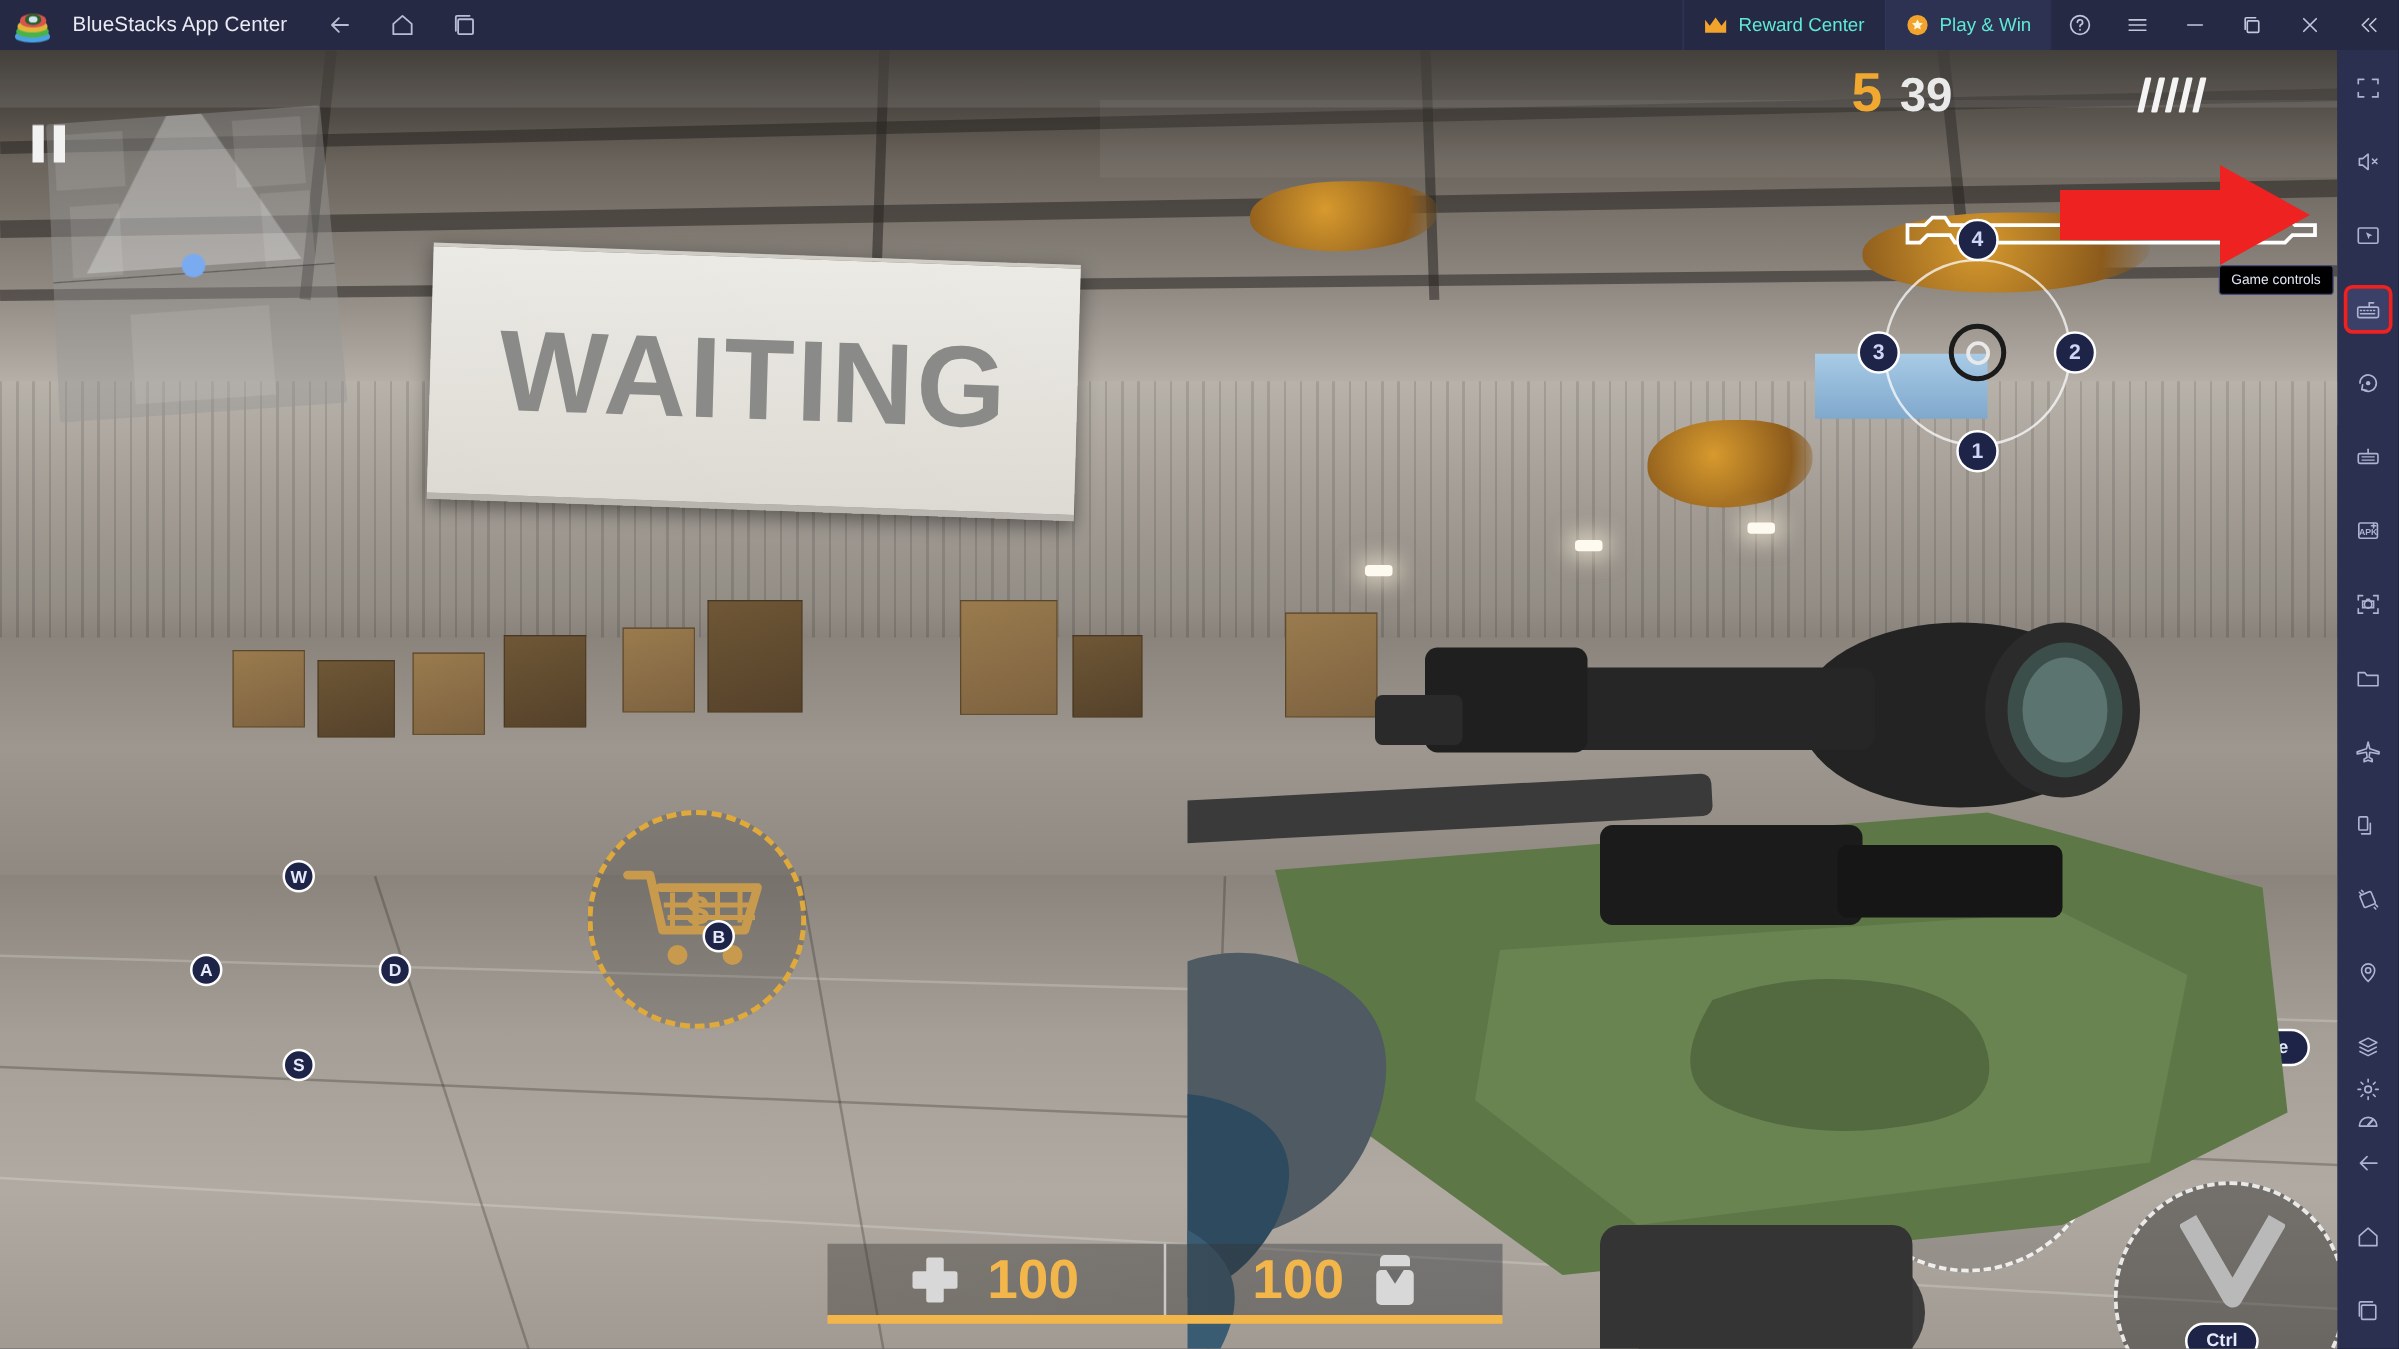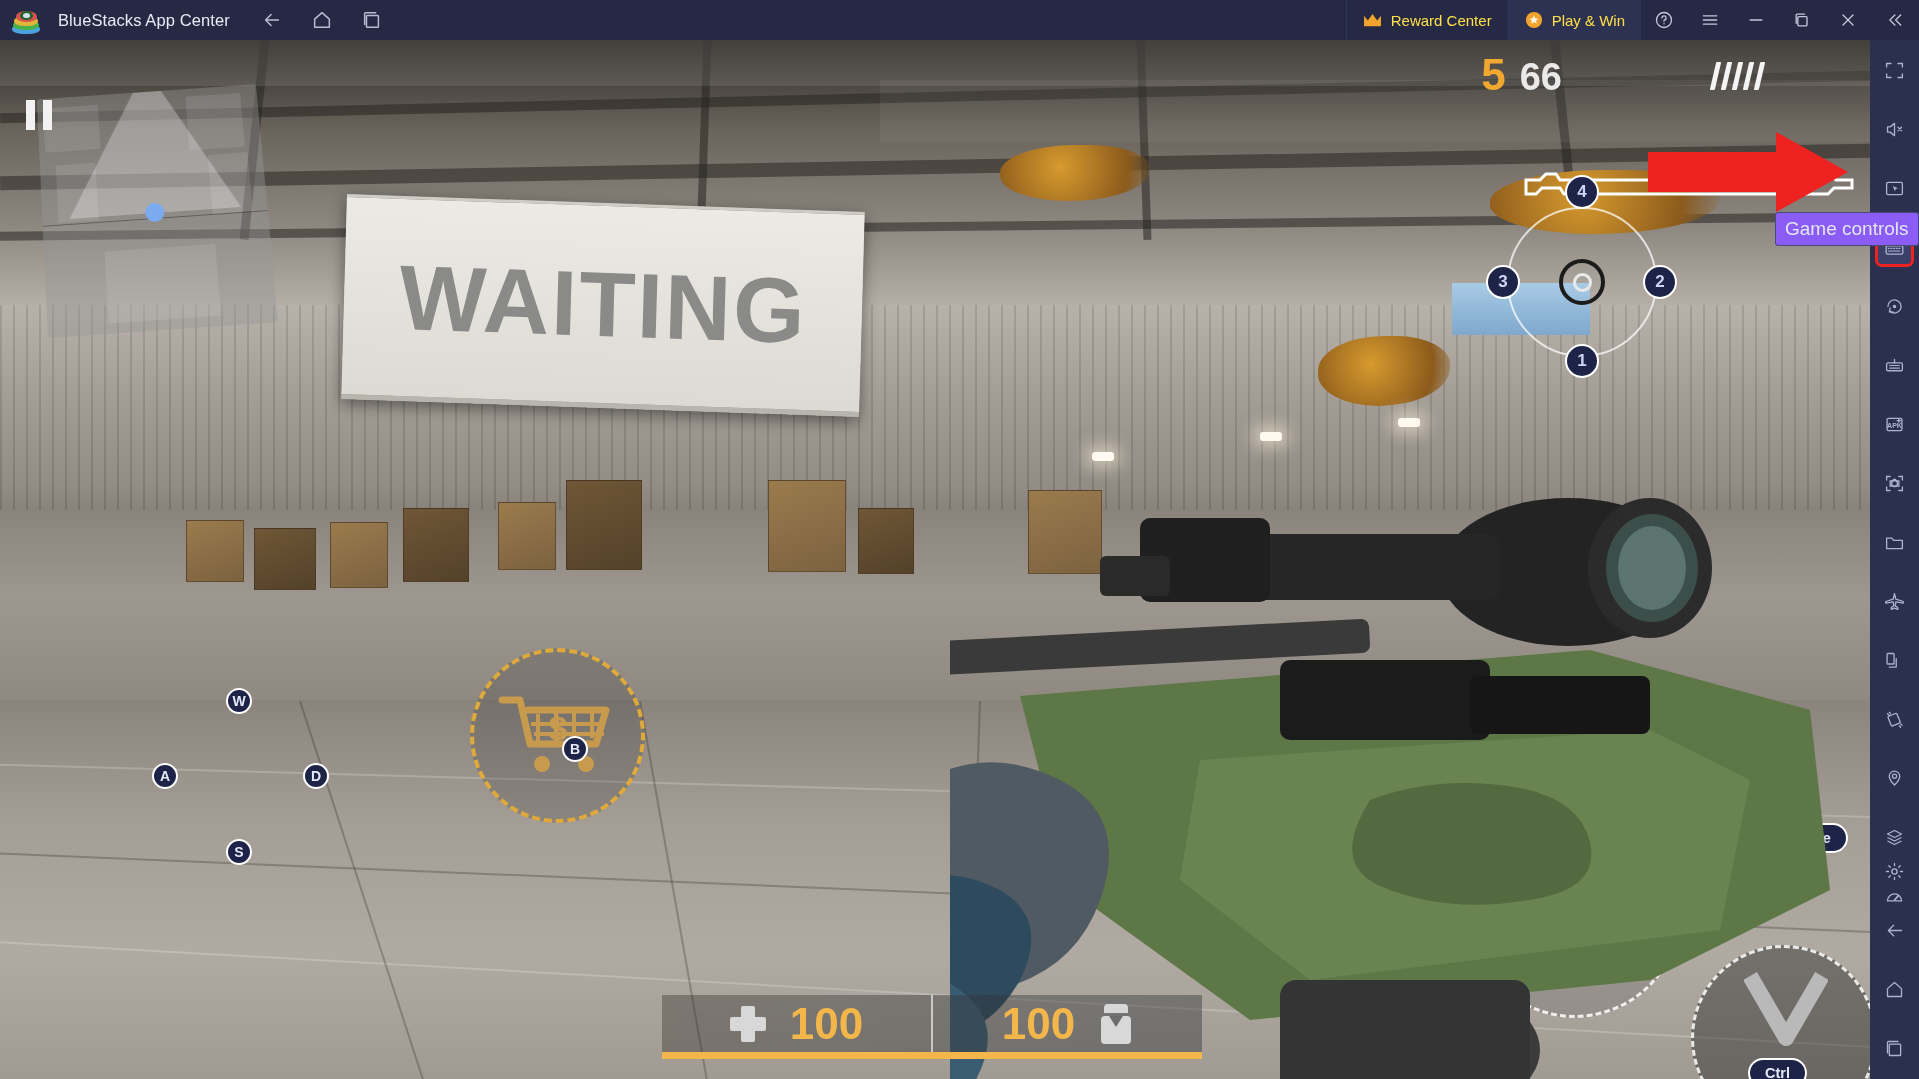--- a/index.html
+++ b/index.html
@@ -29,21 +29,21 @@
   #app-title {
     margin-left: 18px; color: #e8eaf4; font-size: 16.5px; letter-spacing: .1px;
   }
   .tb-navgroup { display: flex; align-items: center; margin-left: 30px; gap: 26px; }
   .tb-ico { width: 24px; height: 24px; display: flex; align-items: center; justify-content: center; cursor: pointer; }
   .tb-ico svg { stroke: #b9bdd4; fill: none; stroke-width: 1.6; }
   .tb-spacer { flex: 1; }
 
   .tb-pill {
     height: 40px; display: flex; align-items: center; gap: 9px;
-    padding: 0 16px; color: #fde047; font-size: 15px; cursor: pointer;
+    padding: 0 16px; color: #5eead4; font-size: 15px; cursor: pointer;
     border-left: 1px solid #31355a;
   }
   .tb-pill.alt { background: #2d3152; }
   .crown { width: 19px; height: 15px; position: relative; }
   .crown svg { display:block; }
   .play-badge { width: 18px; height: 18px; }
 
   .tb-sys { display: flex; align-items: center; gap: 0px; margin-right: 2px; }
   .sysbtn { width: 46px; height: 40px; display: flex; align-items: center; justify-content: center; cursor: pointer; }
   .sysbtn svg { stroke: #c3c7dc; fill: none; stroke-width: 1.6; }
@@ -210,22 +210,22 @@
     display:flex; align-items:center; justify-content:center; cursor:pointer;
     position:relative; border-radius:4px;
   }
   .sb-item svg { stroke:#aeb3d0; fill:none; stroke-width:1.5; }
   .sb-item.active { background:#3b4068; outline:3px solid #ef2222; }
   #sb-bottom { position:absolute; bottom: 14px; left:0; width:49px; display:flex; flex-direction:column; align-items:center; }
 
   #red-arrow { position:absolute; left:1648px; top:132px; width:200px; height:80px; z-index:45; }
   #tooltip {
     position:absolute; left:1775px; top:212px; z-index:46;
-    background:#8b5cf6; border:1px solid #454a78; color:#e3e6f5;
-    font-size:19px; padding:5px 9px; border-radius:3px; white-space:nowrap;
+    background:#000000; border:1px solid #454a78; color:#e3e6f5;
+    font-size:11px; padding:5px 9px; border-radius:3px; white-space:nowrap;
   }
 </style>
 </head>
 <body>
 
 <div id="app">
 
   <div id="titlebar">
     <div class="bs-logo">
       <i class="l1"></i>
@@ -376,21 +376,21 @@
       </div>
     </div>
 
     <div id="pause-btn">
       <i></i>
         <i></i>
     </div>
 
     <div id="score-hud">
       <span id="score-a">5</span>
-      <span id="score-b">66</span>
+      <span id="score-b">39</span>
     </div>
     <div id="ammo-ticks">
       <i></i>
         <i></i>
         <i></i>
         <i></i>
         <i></i>
     </div>
 
     <svg id="wpn-silhouette" viewBox="0 0 330 42">

